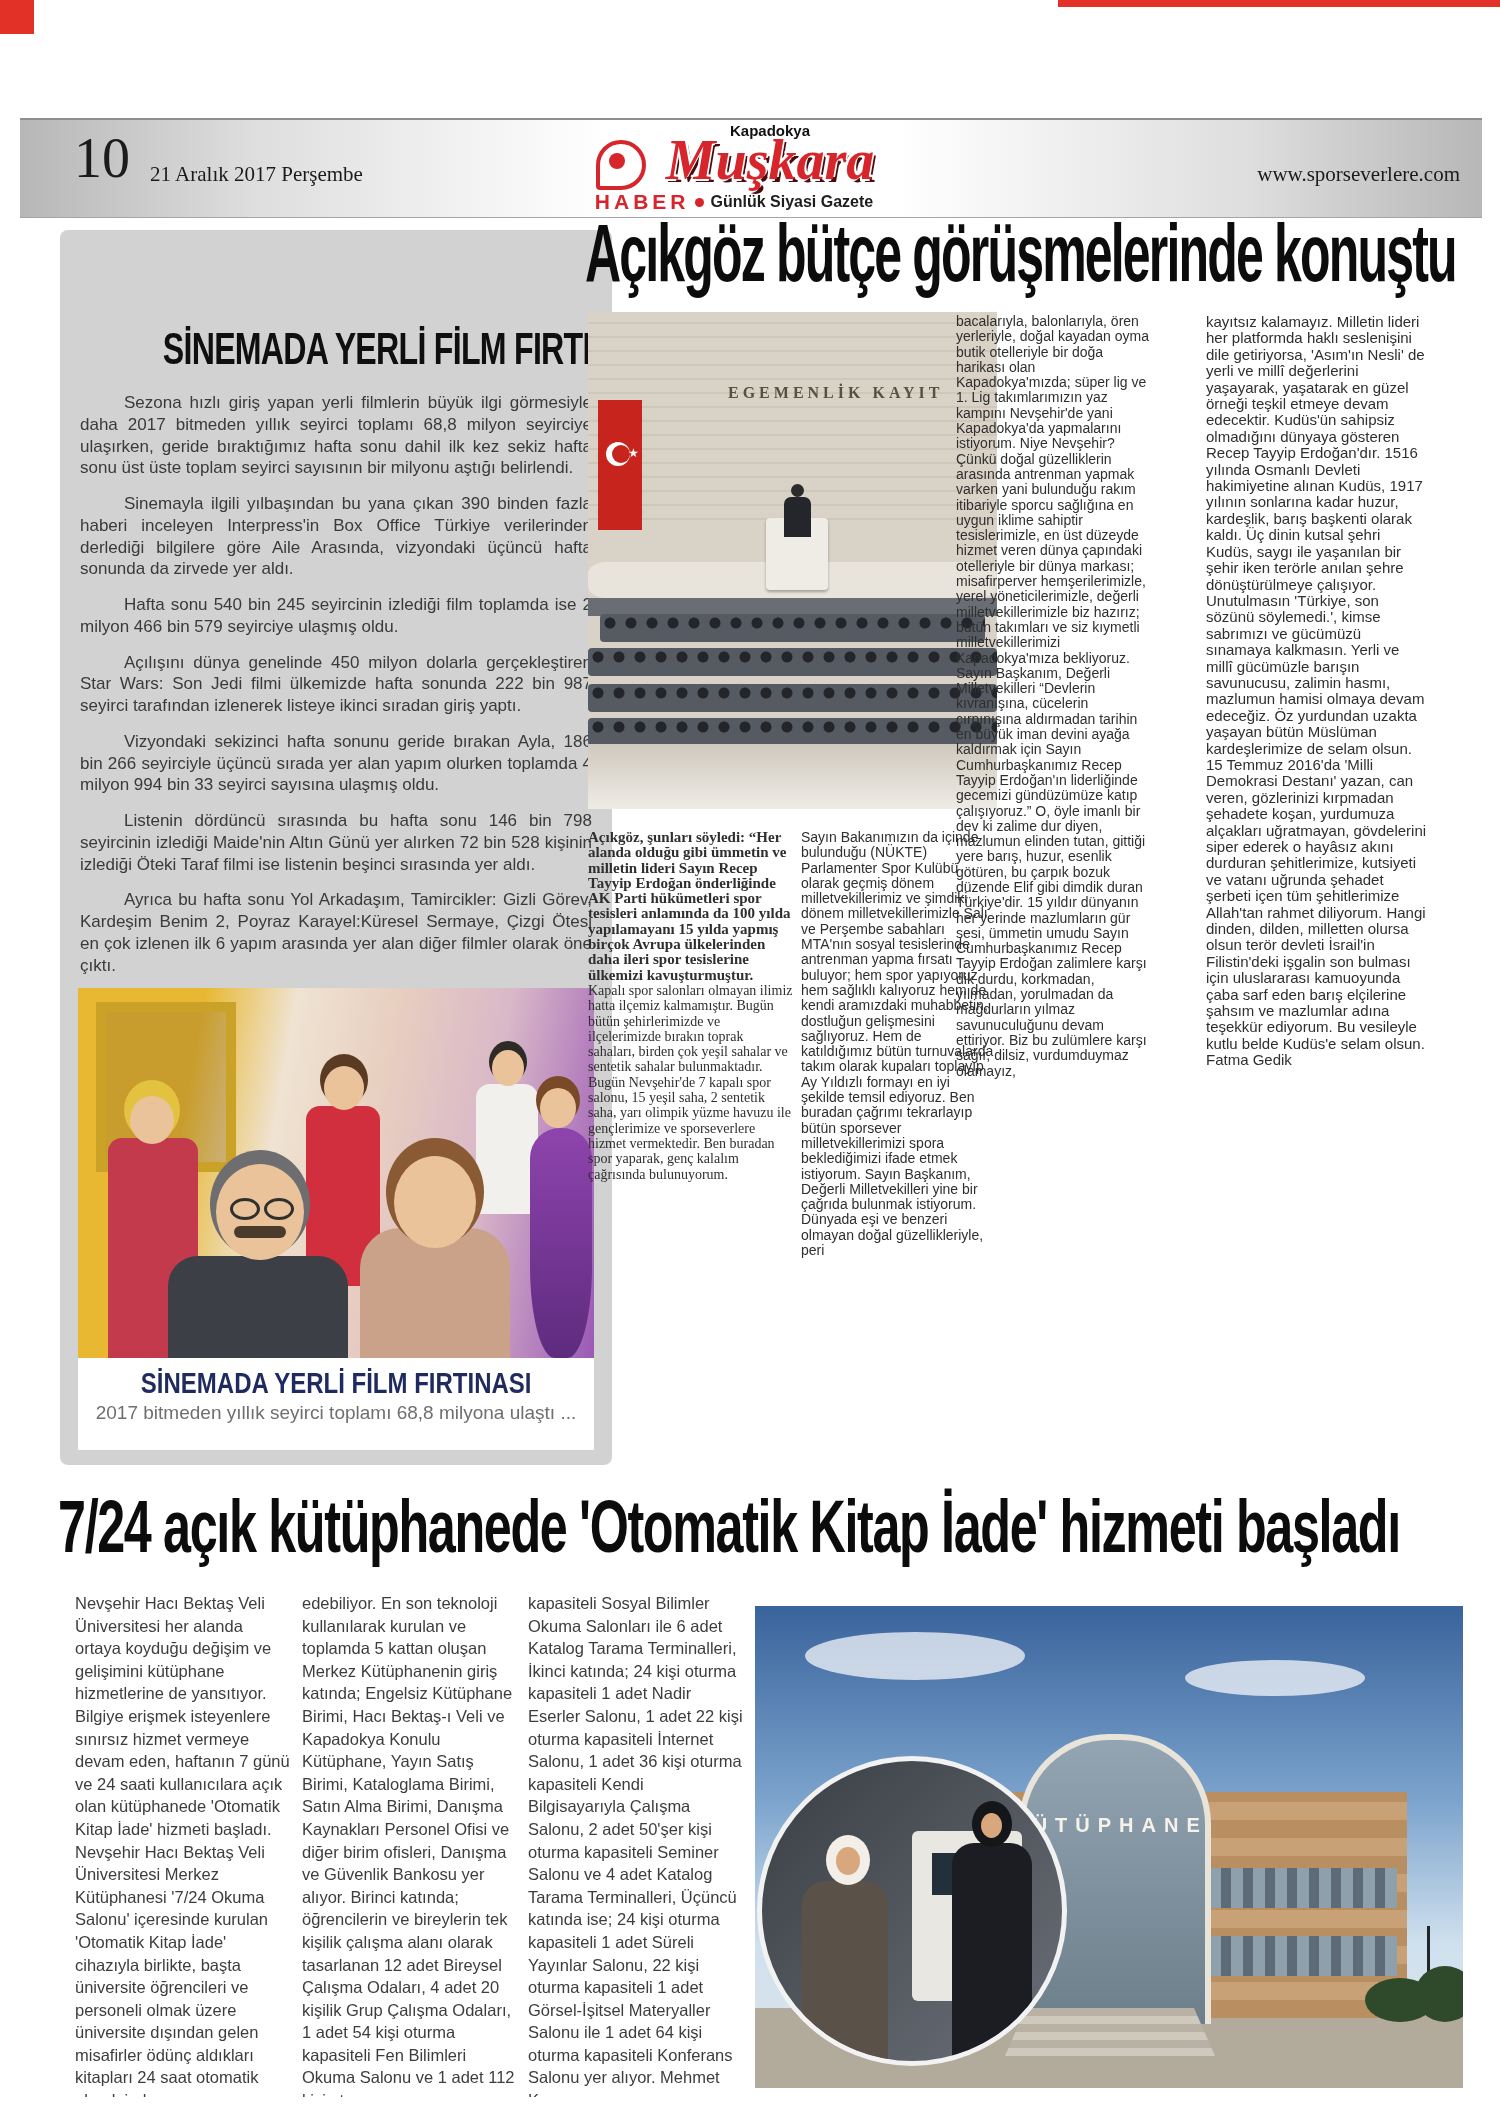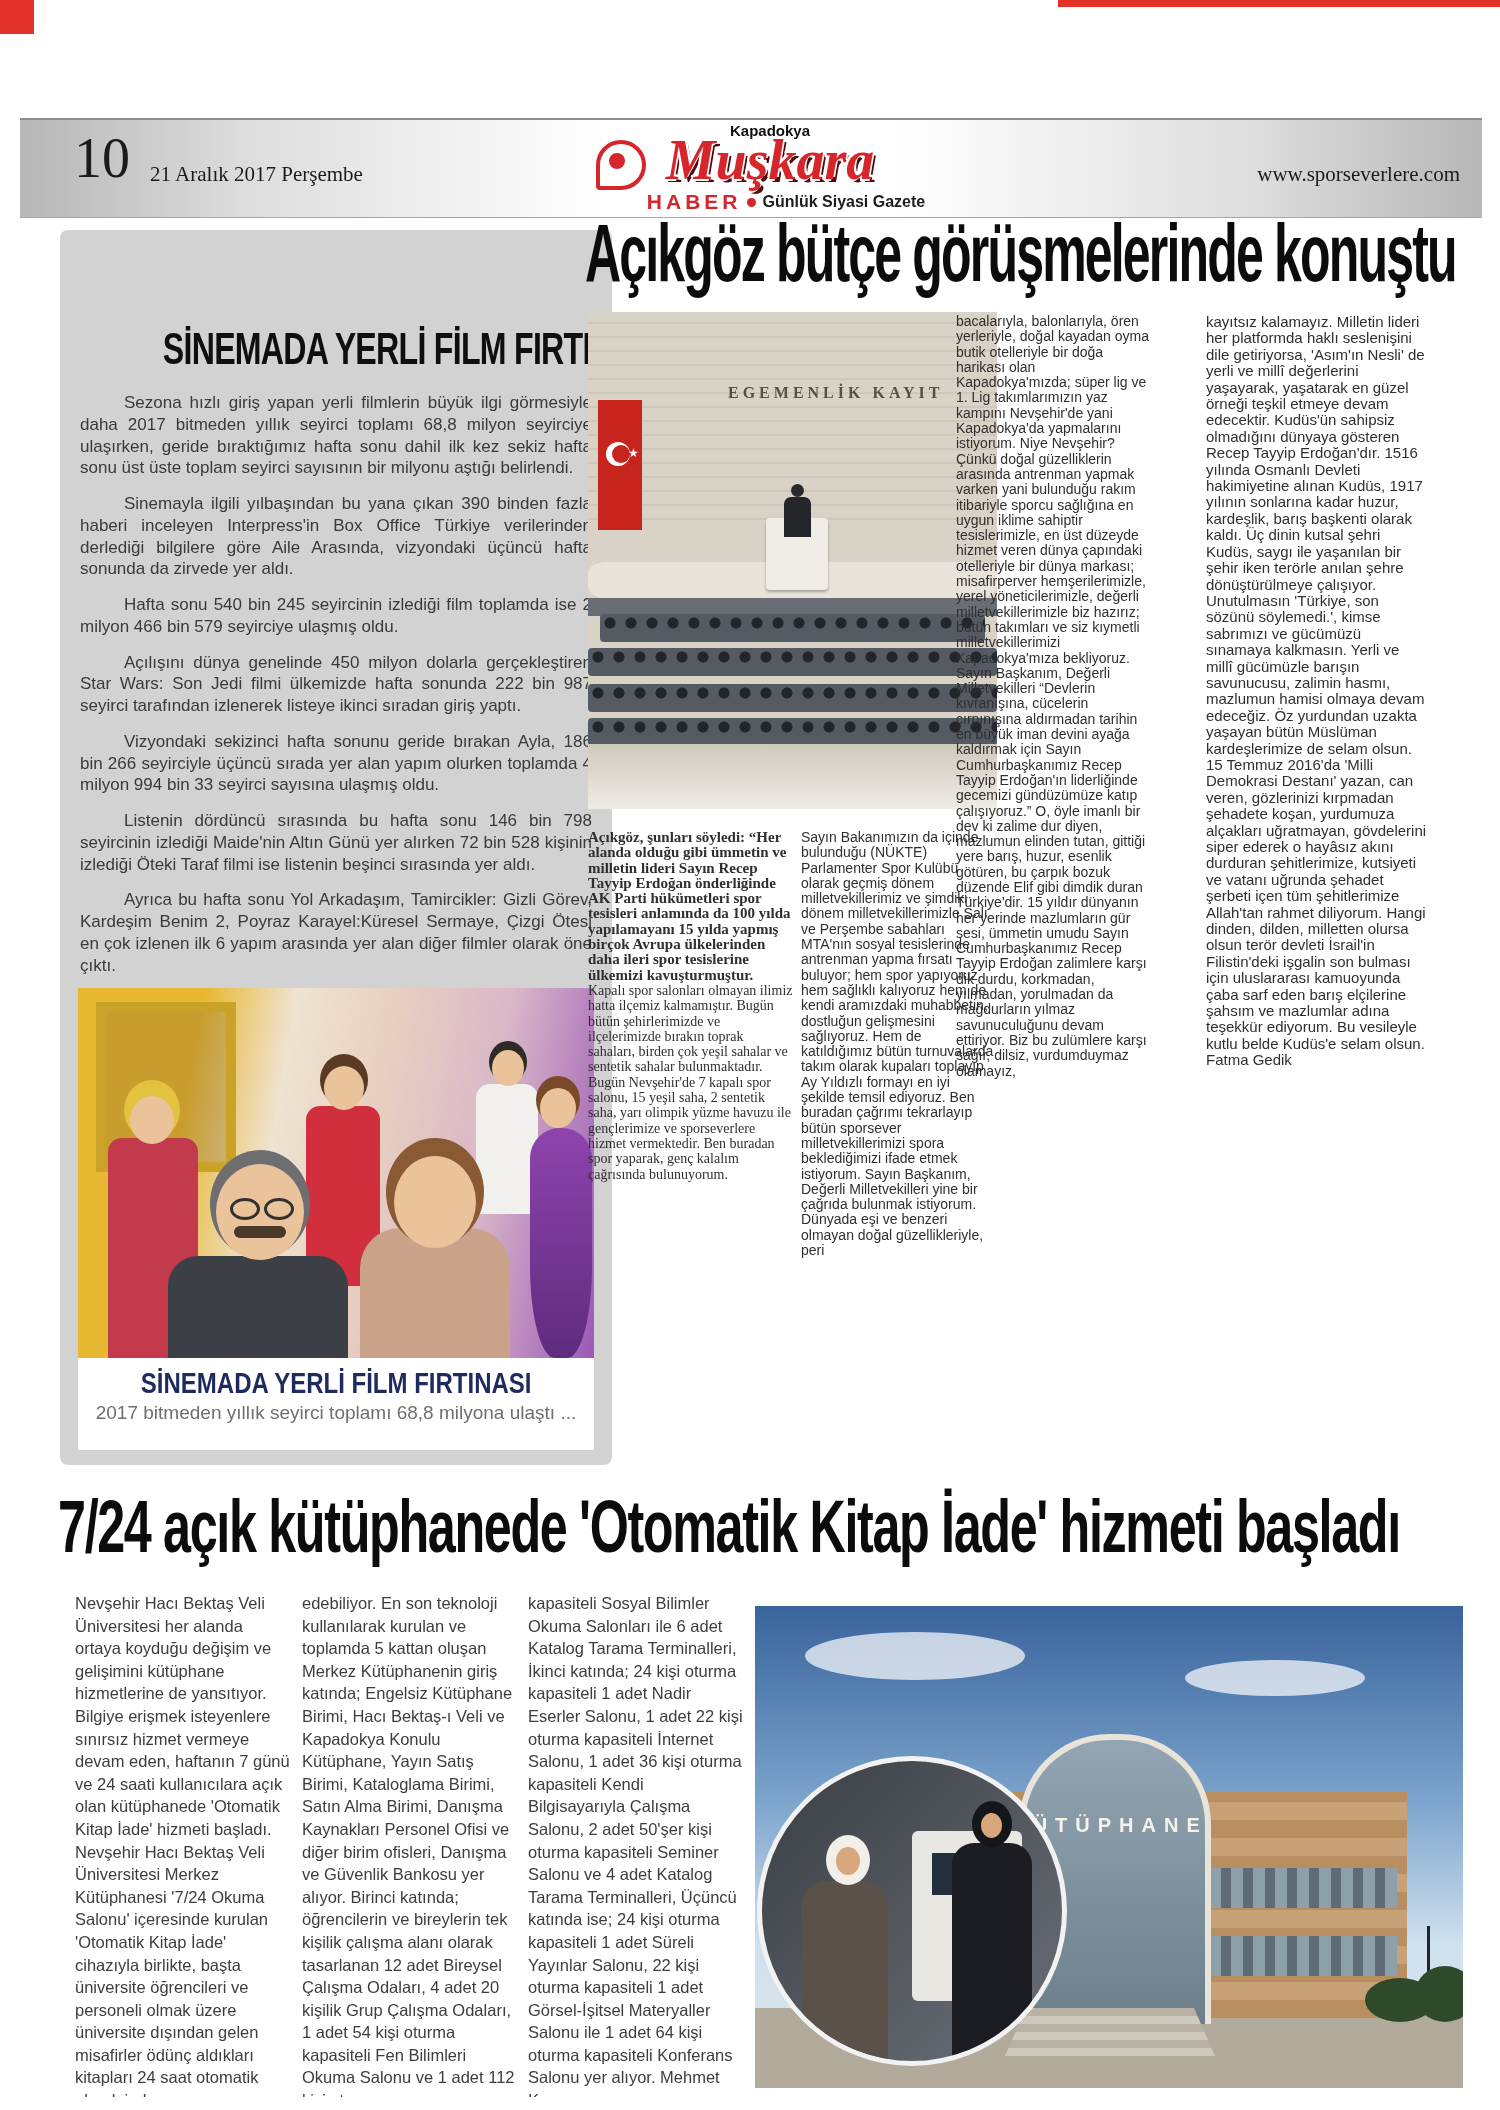--- a/index.html
+++ b/index.html
@@ -17,21 +17,21 @@
     border-top:2px solid #8e8e8e;border-bottom:1px solid #a5a5a5;}
   .page-number{left:74px;top:126px;font-family:"Liberation Serif",serif;font-size:56px;color:#1b1b1b;}
   .issue-date{left:150px;top:162px;font-family:"Liberation Serif",serif;font-size:21px;color:#1b1b1b;}
   .website{left:1130px;top:162px;width:330px;text-align:right;font-family:"Liberation Serif",serif;font-size:21px;color:#1b1b1b;}
   .logo-kapadokya{left:660px;top:122px;width:220px;text-align:center;font-size:15px;font-weight:bold;color:#111;}
   .logo-name{left:610px;top:128px;width:320px;text-align:center;font-family:"Liberation Serif",serif;
     font-style:italic;font-weight:bold;font-size:56px;color:#d6252b;
     text-shadow:-2px -2px 0 #fff,2px -2px 0 #fff,-2px 2px 0 #fff,3px 3px 0 #4a0c0e;}
   .logo-ornament{left:596px;top:140px;width:42px;height:42px;border:4px solid #d6252b;border-radius:50% 50% 50% 4px;}
   .logo-ornament:before{content:"";position:absolute;left:9px;top:9px;width:16px;height:16px;background:#d6252b;border-radius:50%;}
-  .logo-subrow{left:636px;top:190px;width:300px;text-align:center;}
+  .logo-subrow{left:584px;top:190px;width:300px;text-align:center;}
   .logo-haber{display:inline-block;color:#d6252b;font-weight:bold;font-size:21px;letter-spacing:4px;vertical-align:middle;}
   .logo-dot{display:inline-block;width:9px;height:9px;background:#d6252b;border-radius:50%;margin:0 6px;vertical-align:middle;}
   .logo-tagline{display:inline-block;color:#1d1d1d;font-weight:bold;font-size:16px;vertical-align:middle;}
 
   
   .magazin-panel{left:60px;top:230px;width:552px;height:1235px;background:#d2d2d2;border-radius:8px;}
   .kicker-ribbon{left:92px;top:254px;width:488px;height:60px;background:#ffffff;
     clip-path:polygon(2.5% 0,97.5% 0,100% 50%,97.5% 100%,2.5% 100%,0 50%);
     text-align:center;line-height:60px;font-size:38px;font-weight:800;letter-spacing:2px;color:#121212;}
   .mag-headline{left:70px;top:324px;width:532px;text-align:center;}

